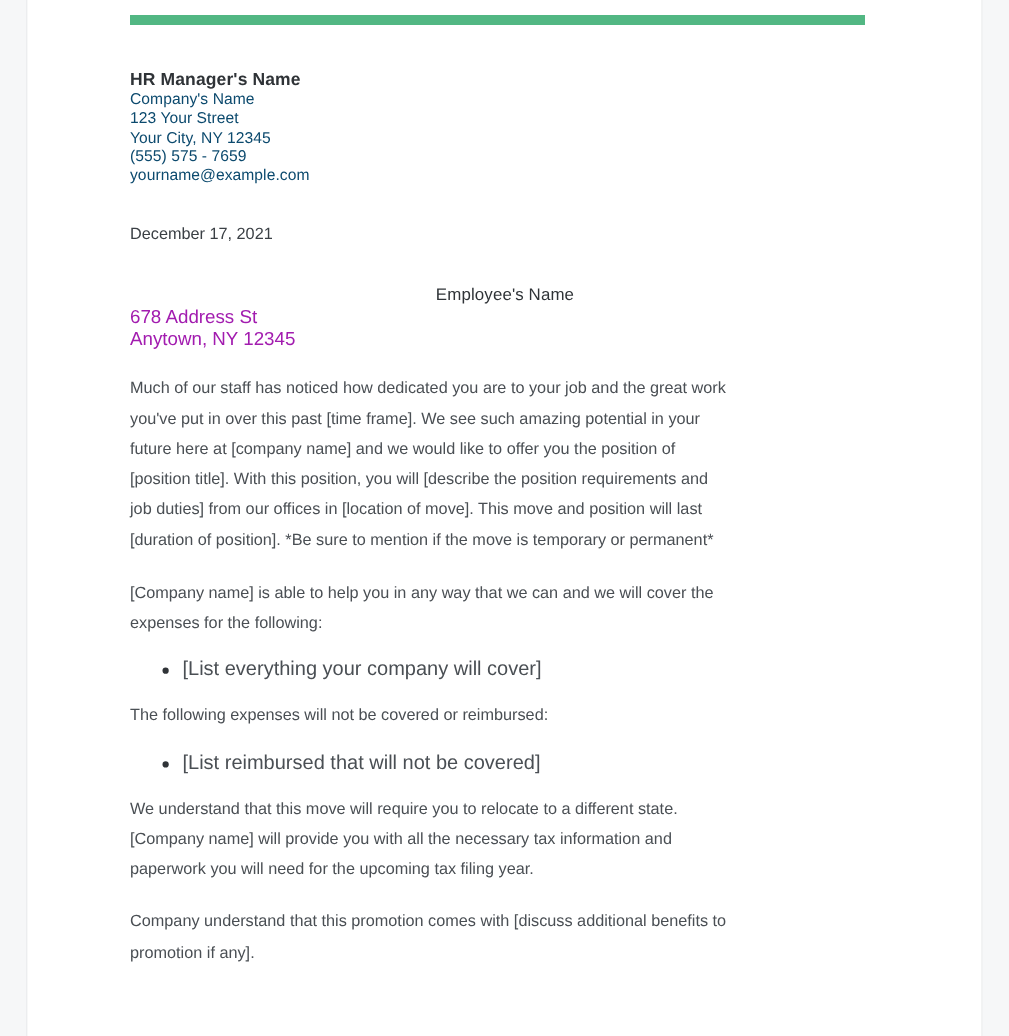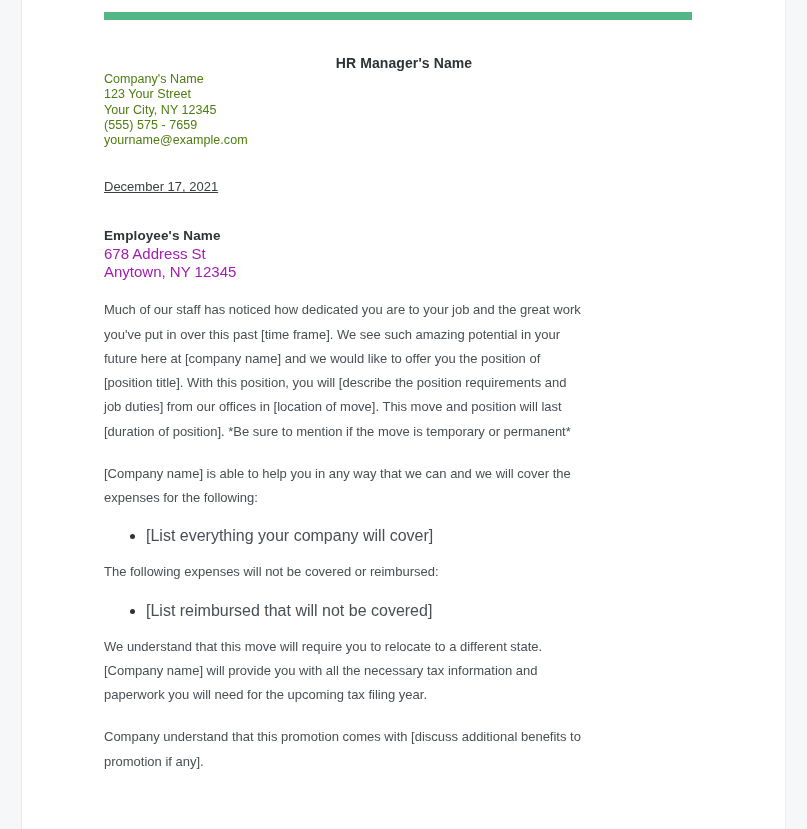--- a/index.html
+++ b/index.html
@@ -66,46 +66,45 @@
 
   .sender-block {
     margin-top: 34px;
   }
   .sender-name {
     font-size: 14px;
     font-weight: bold;
     color: #2f3337;
     letter-spacing: 0.1px;
     line-height: 18px;
-    text-align: center;
   }
   .sender-line {
     font-size: 12.5px;
-    color: #4d7c0f;
+    color: #0c4a6e;
     line-height: 15.3px;
     letter-spacing: 0.05px;
   }
 
   .date-line {
     margin-top: 30px;
     font-size: 13px;
     color: #3b4045;
     line-height: 18px;
-    text-decoration: underline;
   }
 
   .recipient-block {
     margin-top: 30px;
   }
   .recipient-name {
     font-size: 13.5px;
-    font-weight: bold;
+    font-weight: normal;
     color: #2f3337;
     line-height: 19px;
     letter-spacing: 0.1px;
+    text-align: center;
   }
   .recipient-line {
     font-size: 15px;
     color: #a21caf;
     line-height: 17.5px;
   }
 
   .para {
     font-size: 13px;
     color: #4a4f54;

